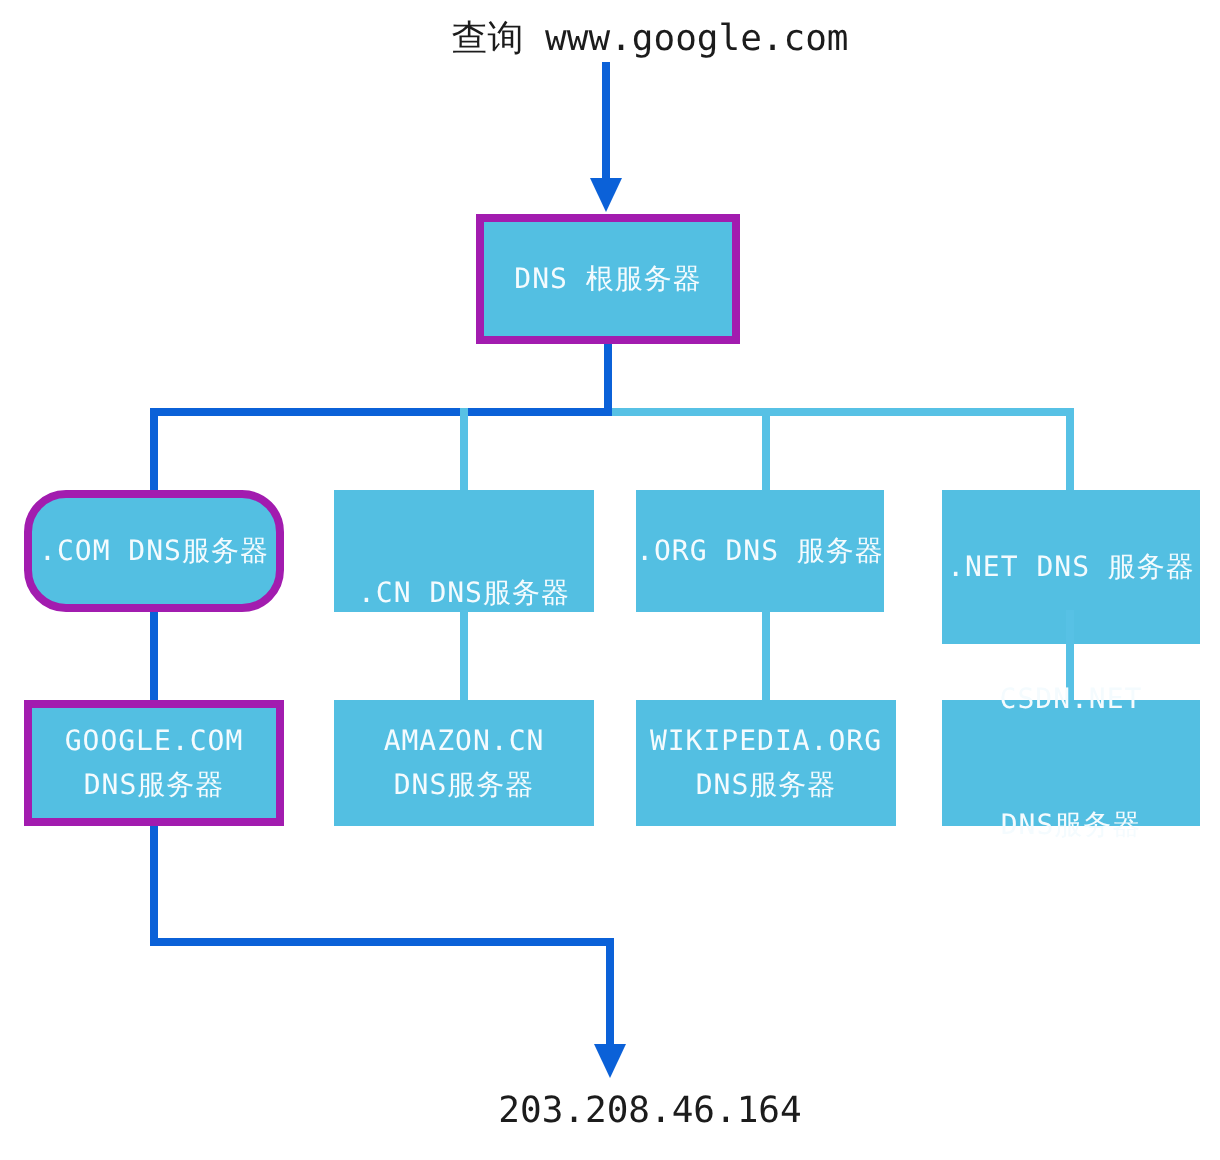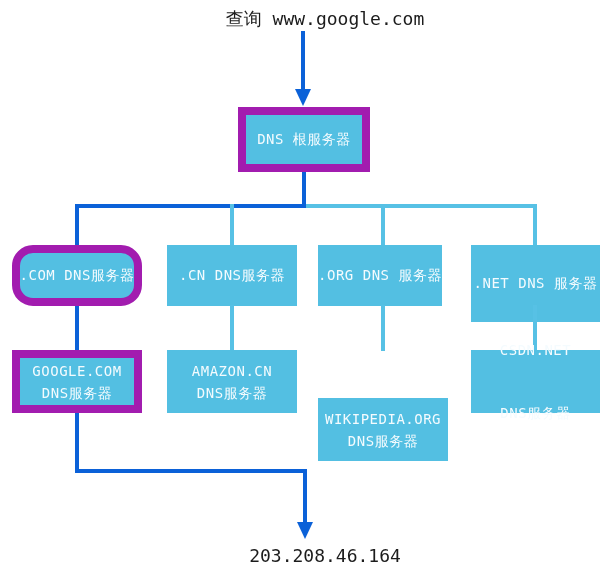--- a/index.html
+++ b/index.html
@@ -25,21 +25,21 @@
     color:#f4fbfe;
     display:flex;
     align-items:center;
     justify-content:center;
     font-size:14px;
     letter-spacing:0.5px;
     box-sizing:border-box;
     text-align:center;
     white-space:pre;
   }
-  .node.bordered{border:8px solid #a21caf;}
+  .node.bordered{border:4px solid #a21caf;}
   .node.two-line{flex-direction:column;line-height:22px;}
   .line-dark{background:#0b61d8;}
   .line-light{background:#57c1e5;}
   .arrowhead-down{
     width:0;height:0;
     border-left:8px solid transparent;
     border-right:8px solid transparent;
     border-top:17px solid #0b61d8;
   }
 </style>
@@ -63,21 +63,21 @@
   <div class="abs line-light" style="left:306px;top:204px;width:231px;height:4px;"></div>
 
   <div class="abs line-dark" style="left:75px;top:204px;width:4px;height:42px;"></div>
   <div class="abs line-light" style="left:230px;top:204px;width:4px;height:42px;"></div>
   <div class="abs line-light" style="left:381px;top:204px;width:4px;height:42px;"></div>
   <div class="abs line-light" style="left:533px;top:204px;width:4px;height:42px;"></div>
 
   <div class="abs node bordered" style="left:12px;top:245px;width:130px;height:61px;border-radius:21px;">
     <span>.COM DNS服务器</span>
   </div>
-  <div class="abs node" style="left:167px;top:245px;width:130px;height:61px;">
+  <div class="abs node" style="left:167px;top:245px;width:130px;height:61px;align-items:flex-end;">
     <span>.CN DNS服务器</span>
   </div>
   <div class="abs node" style="left:318px;top:245px;width:124px;height:61px;align-items:center;">
     <span>.ORG DNS 服务器</span>
   </div>
   <div class="abs node" style="left:471px;top:245px;width:129px;height:77px;">
     <span>.NET DNS 服务器</span>
   </div>
 
   <div class="abs line-dark" style="left:75px;top:306px;width:4px;height:45px;"></div>
@@ -86,21 +86,21 @@
   <div class="abs line-light" style="left:533px;top:305px;width:4px;height:46px;"></div>
 
   <div class="abs node two-line bordered" style="left:12px;top:350px;width:130px;height:63px;">
     <span>GOOGLE.COM</span>
     <span>DNS服务器</span>
   </div>
   <div class="abs node two-line" style="left:167px;top:350px;width:130px;height:63px;">
     <span>AMAZON.CN</span>
     <span>DNS服务器</span>
   </div>
-  <div class="abs node two-line" style="left:318px;top:350px;width:130px;height:63px;margin-top:48px;">
+  <div class="abs node two-line" style="left:318px;top:350px;width:130px;height:63px;">
     <span>WIKIPEDIA.ORG</span>
     <span>DNS服务器</span>
   </div>
   <div class="abs node two-line" style="left:471px;top:350px;width:129px;height:63px;gap:41px;">
     <span>CSDN.NET</span>
     <span>DNS服务器</span>
   </div>
 
   <div class="abs line-dark" style="left:75px;top:413px;width:4px;height:60px;"></div>
   <div class="abs line-dark" style="left:75px;top:469px;width:232px;height:4px;"></div>

